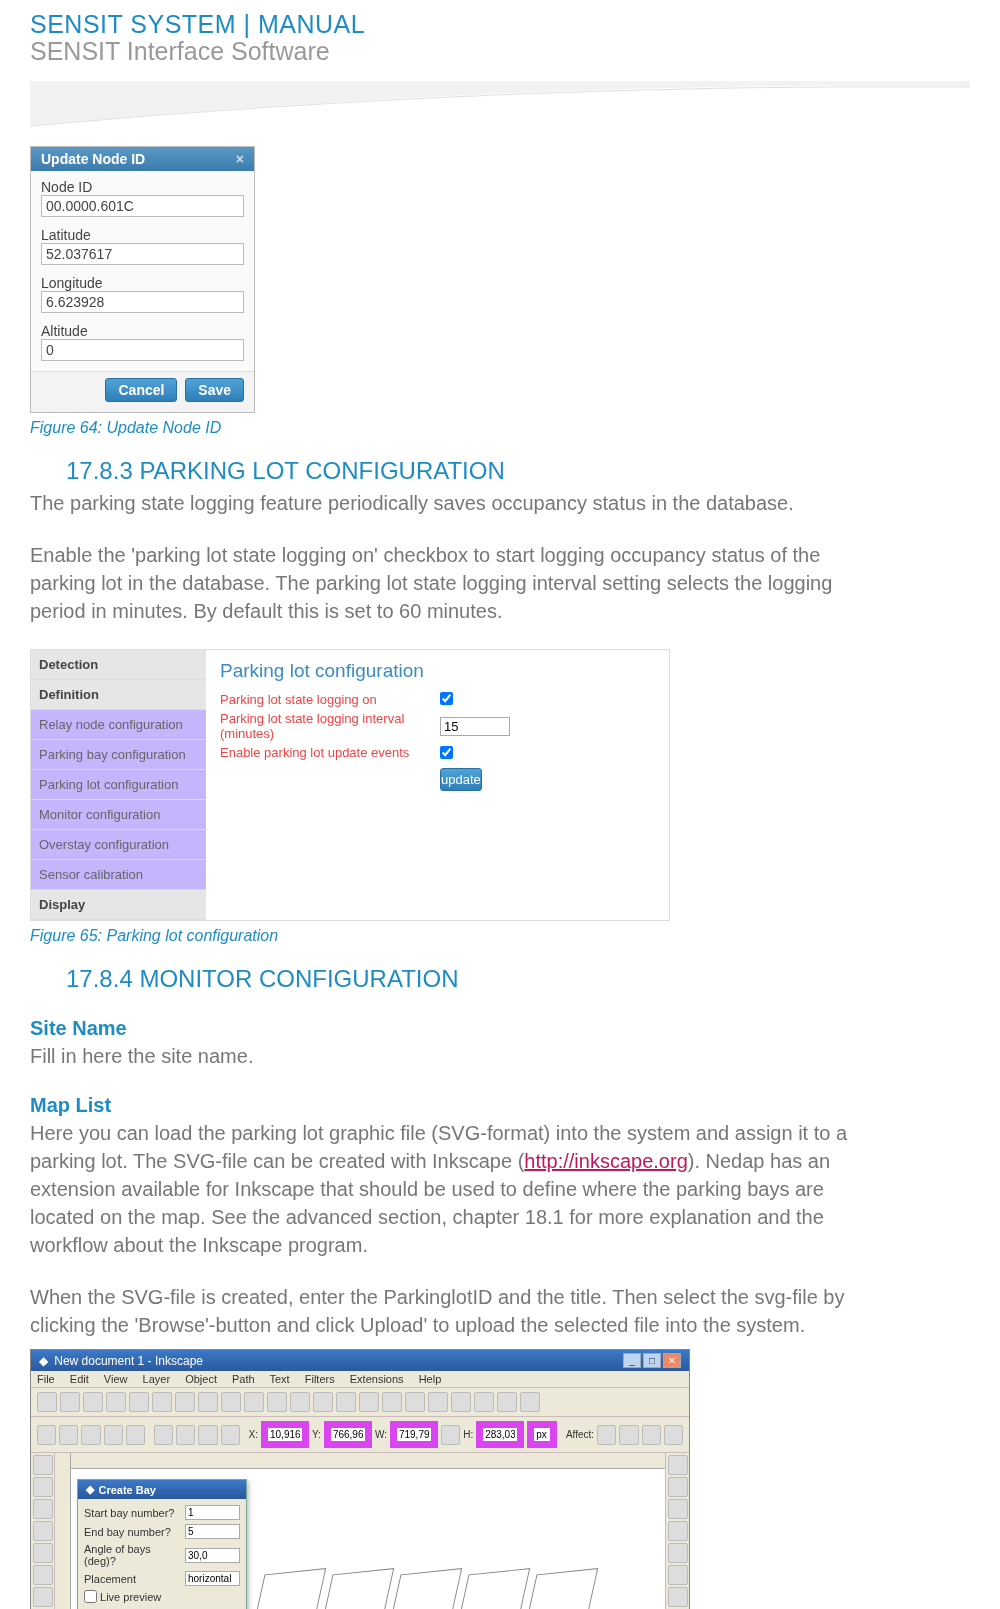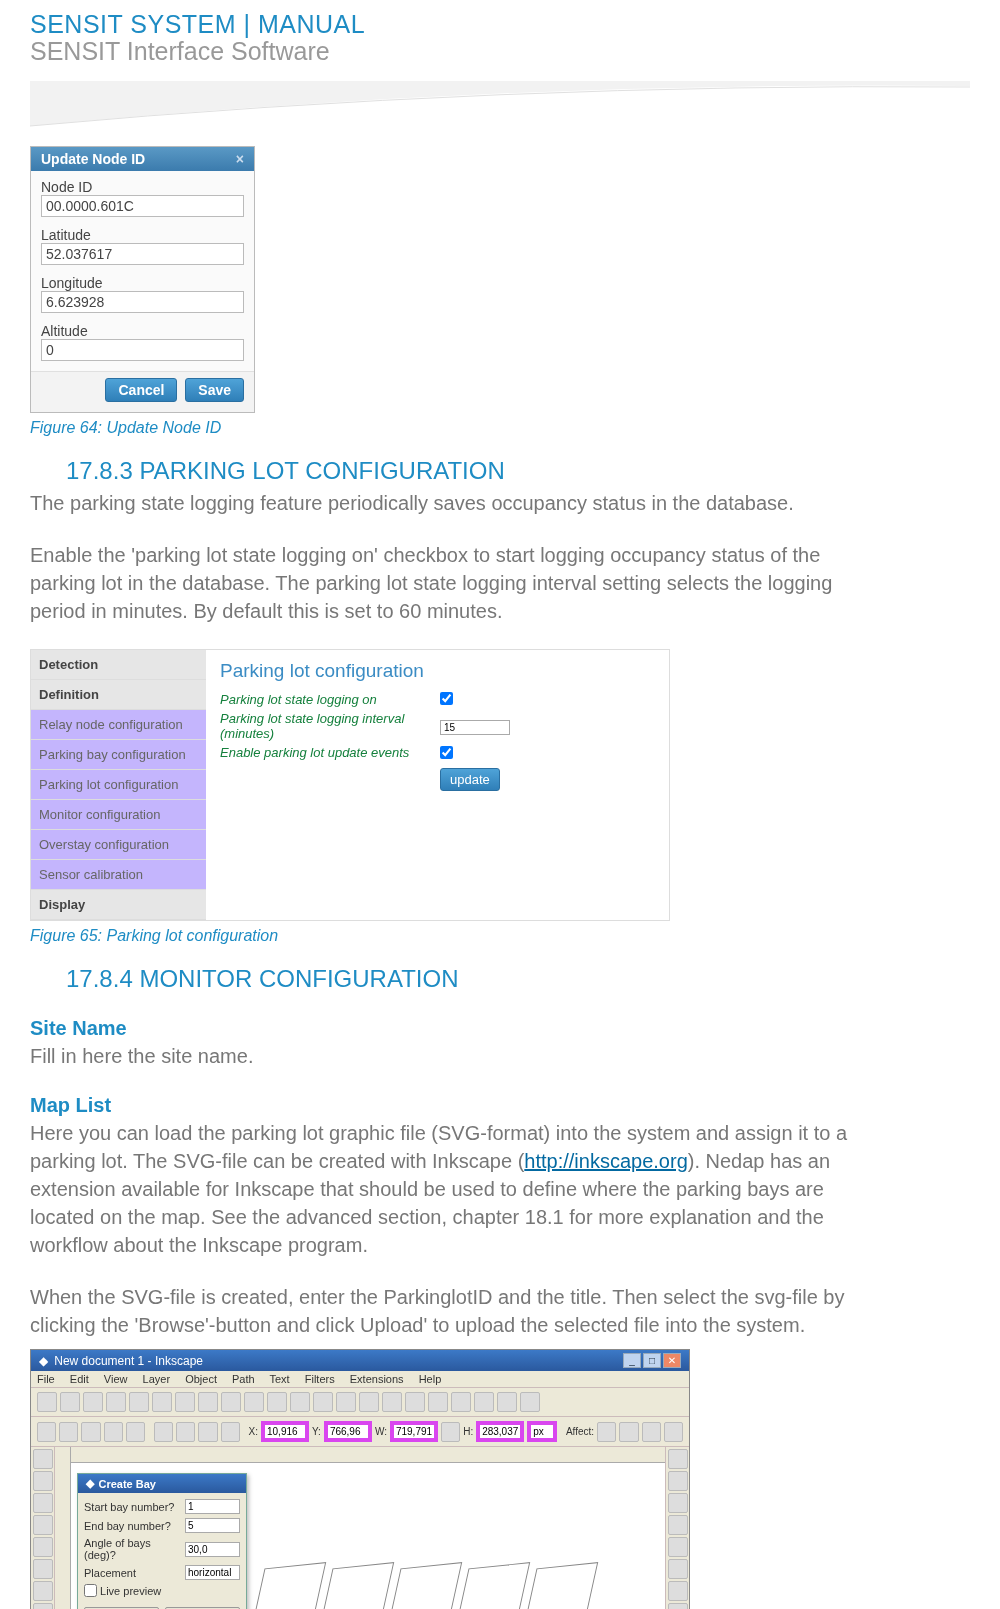--- a/index.html
+++ b/index.html
@@ -14,49 +14,49 @@
   .dialog1 .d1-close { color: #cde; font-size: 14px; }
   .dialog1 .d1-body { padding: 6px 10px 2px 10px; }
   .dialog1 .d1-label { font-size: 14px; color: #444; margin-top: 2px; }
   .dialog1 .d1-input { width: 100%; border: 1px solid #bbb; padding: 2px 4px; font-size: 14px; color: #444; background: #fff; margin-bottom: 8px; }
   .dialog1 .d1-actions { text-align: right; padding: 6px 10px 10px 10px; background: #f3f3f3; border-top: 1px solid #e0e0e0; }
   .dialog1 .btn { display: inline-block; background: linear-gradient(#4fa3d8,#2f7fb8); color: #fff; padding: 3px 12px; border-radius: 3px; font-size: 14px; font-weight: 700; margin-left: 4px; border: 1px solid #2a6fa1; }
   .caption { color: #1e8cc4; font-size: 16px; font-style: italic; margin-top: 6px; margin-bottom: 20px; }
   .section-heading { color: #1e8cc4; font-size: 24px; font-weight: 400; margin-top: 10px; margin-bottom: 4px; margin-left: 36px; }
   .body-text { color: #777; font-size: 20px; line-height: 1.4; max-width: 820px; margin-bottom: 24px; }
   .body-text:last-of-type { margin-bottom: 10px; }
-  .link { text-decoration: underline; color: #0369a1; }
+  .link { text-decoration: underline; color: #be185d; }
   .sub-heading { color: #1e8cc4; font-size: 20px; font-weight: 700; margin-top: 24px; margin-bottom: 2px; }
   
   .config-panel { width: 640px; border: 1px solid #ddd; display: flex; font-size: 13px; color: #555; background: #fff; margin-top: 4px; }
   .config-sidebar { width: 175px; background: #c4b5fd; }
   .config-sidebar .item { padding: 7px 8px; border-bottom: 1px solid #ddd; color: #666; font-size: 13px; }
   .config-sidebar .item.bold { font-weight: 700; color: #444; background: #e6e6e6; }
   .config-content { flex: 1; padding: 10px 14px; }
   .config-content h3 { color: #3b8cc4; font-size: 19px; font-weight: 400; margin-bottom: 10px; }
   .cfg-row { display: flex; align-items: center; margin-bottom: 4px; font-size: 13px; }
-  .cfg-row .lbl { width: 220px; color: #15803d; line-height: 1.15; font-style: italic; }
-  .cfg-row .ctl input[type=text] { width: 70px; border: 1px solid #aaa; padding: 1px 3px; font-size: 10px; }
+  .cfg-row .lbl { width: 220px; color: #ef4444; line-height: 1.15; }
+  .cfg-row .ctl input[type=text] { width: 70px; border: 1px solid #aaa; padding: 1px 3px; font-size: 13px; }
   .cfg-row .ctl input[type=checkbox] { }
   .cfg-update { margin-left: 220px; margin-top: 6px; }
-  .cfg-update .btn-u { display: inline-block; background: linear-gradient(#4fa3d8,#2f7fb8); color: #fff; padding: 3px 9px; border-radius: 3px; font-size: 13px; border: 1px solid #2a6fa1; }
+  .cfg-update .btn-u { display: inline-block; background: linear-gradient(#4fa3d8,#2f7fb8); color: #fff; padding: 3px 0; border-radius: 3px; font-size: 13px; border: 1px solid #2a6fa1; }
   
   .inkscape { width: 660px; border: 1px solid #888; background: #ece9d8; font-size: 11px; color: #333; margin-top: 6px; }
   .ink-title { background: linear-gradient(#3c79c7,#2a599e); color: #fff; padding: 3px 8px; display: flex; justify-content: space-between; align-items: center; }
   .ink-title .t { display: flex; align-items: center; gap: 6px; font-size: 12px; }
   .ink-title .winbtns { display: flex; gap: 2px; }
   .ink-title .wb { width: 18px; height: 15px; background: #c0d4ef; border: 1px solid #9ab; font-size: 10px; text-align: center; line-height: 13px; color: #234; }
   .ink-title .wb.close { background: #e86; color: #fff; }
   .ink-menu { background: #ece9d8; padding: 2px 6px; border-bottom: 1px solid #cbb; font-size: 11px; color: #333; }
   .ink-menu span { margin-right: 12px; }
   .ink-toolbar { background: #ece9d8; padding: 4px 6px; border-bottom: 1px solid #cbb; display: flex; gap: 3px; flex-wrap: wrap; }
   .ink-toolbar .tb { width: 20px; height: 20px; background: #ddd; border: 1px solid #bbb; border-radius: 2px; }
   .ink-toolbar2 { background: #ece9d8; padding: 4px 6px; border-bottom: 1px solid #cbb; display: flex; gap: 3px; align-items: center; font-size: 10px; }
   .ink-toolbar2 .tb { width: 20px; height: 20px; background: #ddd; border: 1px solid #bbb; border-radius: 2px; }
-  .ink-toolbar2 input { width: 48px; border: 4px solid #d946ef; font-size: 10px; padding: 1px 2px; }
+  .ink-toolbar2 input { width: 48px; border: 7px solid #d946ef; font-size: 10px; padding: 1px 2px; }
   .ink-main { display: flex; height: 230px; }
   .ink-left { width: 24px; background: #ece9d8; border-right: 1px solid #cbb; display: flex; flex-direction: column; gap: 2px; padding: 2px; }
   .ink-left .tb { width: 20px; height: 20px; background: #ddd; border: 1px solid #bbb; border-radius: 2px; }
   .ink-canvas { flex: 1; background: #fff; position: relative; overflow: hidden; }
   .ink-right { width: 24px; background: #ece9d8; border-left: 1px solid #cbb; display: flex; flex-direction: column; gap: 2px; padding: 2px; }
   .ink-right .tb { width: 20px; height: 20px; background: #ddd; border: 1px solid #bbb; border-radius: 2px; }
   .ink-ruler-h { position: absolute; top: 0; left: 0; right: 0; height: 16px; background: #ece9d8; border-bottom: 1px solid #aaa; }
   .ink-ruler-v { position: absolute; top: 0; left: 0; bottom: 0; width: 16px; background: #ece9d8; border-right: 1px solid #aaa; }
   .bay-dialog { position: absolute; top: 26px; left: 22px; width: 170px; background: #ece9d8; border: 1px solid #7a9; box-shadow: 2px 2px 4px rgba(0,0,0,0.25); }
   .bay-dialog .bd-title { background: linear-gradient(#3c79c7,#2a599e); color: #fff; padding: 3px 8px; font-size: 11px; font-weight: 700; display: flex; align-items: center; gap: 4px; }

